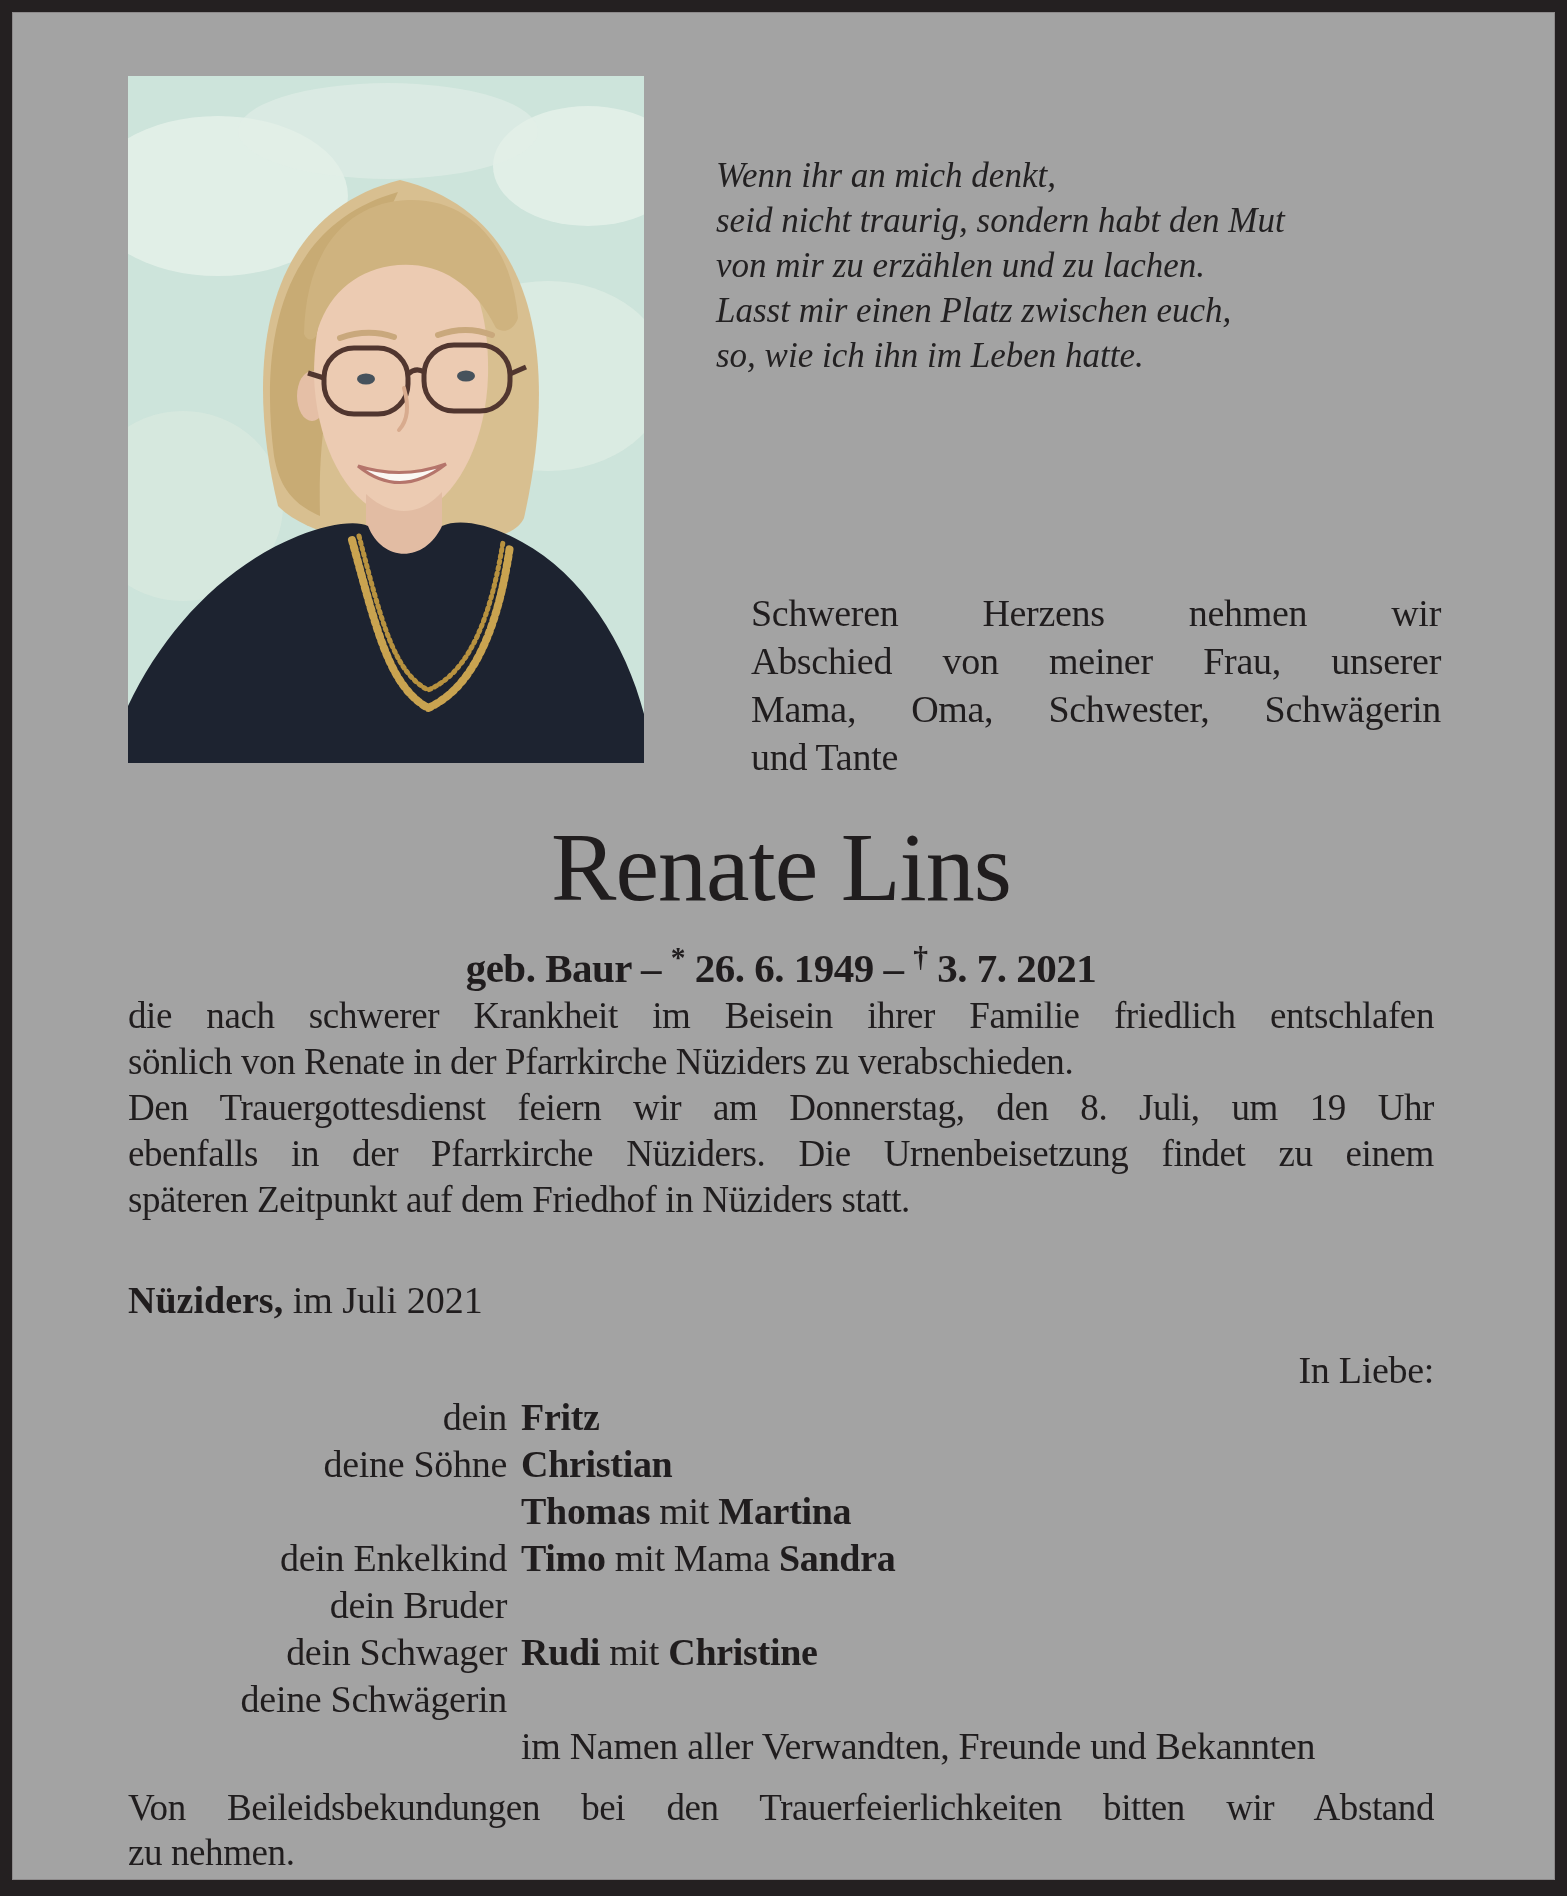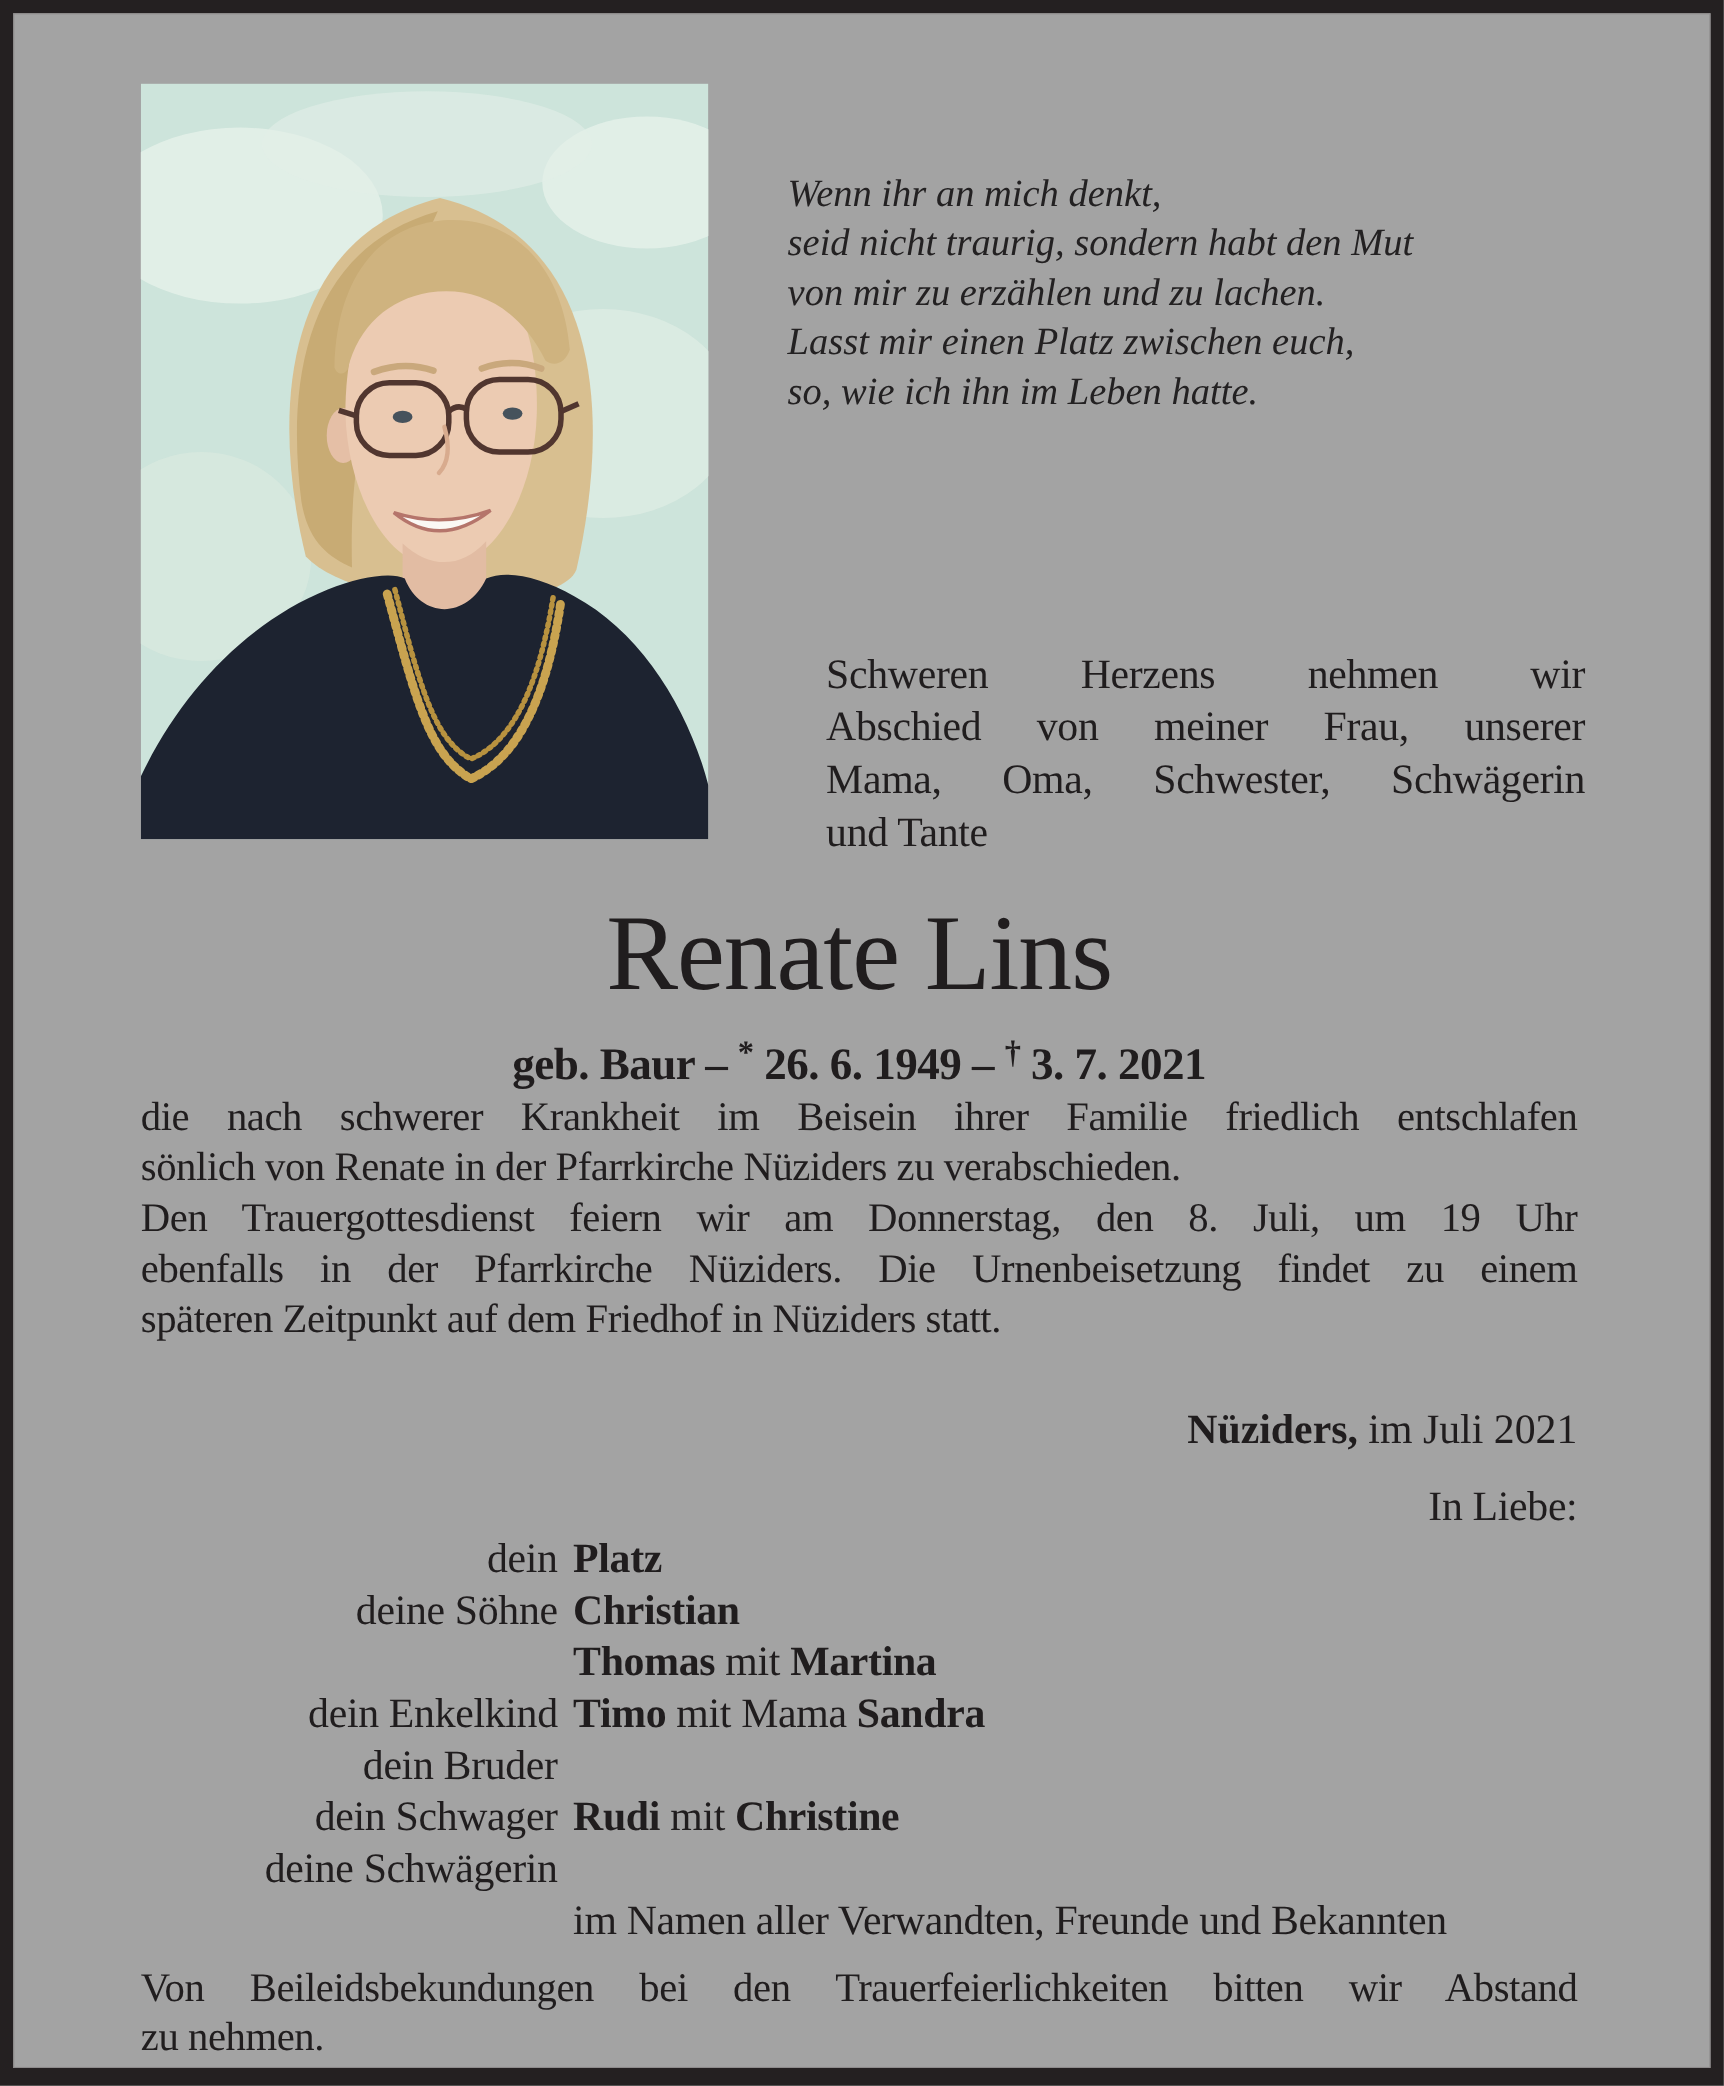--- a/index.html
+++ b/index.html
@@ -39,21 +39,21 @@
     text-align:center;font-size:41px;font-weight:700;letter-spacing:-0.5px;
   }
   .subtitle sup{font-size:0.72em;vertical-align:super;}
 
   .body-text{
     position:absolute;left:0;top:980px;width:1306px;
     font-size:37px;line-height:46px;letter-spacing:-0.4px;
   }
   .place-line{
     position:absolute;left:0;top:1264px;width:1306px;
-    font-size:38px;line-height:46px;text-align:right;
+    font-size:38px;line-height:46px;
   }
   .bold{font-weight:700;}
 
   .family{
     position:absolute;left:0;top:1334px;width:1306px;
     font-size:38px;line-height:47px;letter-spacing:-0.3px;
   }
   .in-liebe{margin-left:393px;text-align:right;}
   .frow{display:flex;}
   .flabel{width:379px;text-align:right;padding-right:14px;flex:none;}
@@ -150,21 +150,21 @@
 
     <div class="place-line">
       <span class="bold">Nüziders,</span><span> im Juli 2021</span>
     </div>
 
     <div class="family">
       <div class="in-liebe">In Liebe:</div>
 
       <div class="frow">
         <div class="flabel">dein</div>
-        <div class="fnames"><span class="bold">Platz</span><span></span><span class="bold"></span><span></span></div>
+        <div class="fnames"><span class="bold">Fritz</span><span></span><span class="bold"></span><span></span></div>
       </div>
       <div class="frow">
         <div class="flabel">deine Söhne</div>
         <div class="fnames"><span class="bold">Christian</span><span></span><span class="bold"></span><span></span></div>
       </div>
       <div class="frow">
         <div class="flabel"></div>
         <div class="fnames"><span class="bold">Thomas</span><span> mit </span><span class="bold">Martina</span><span></span></div>
       </div>
       <div class="frow">

